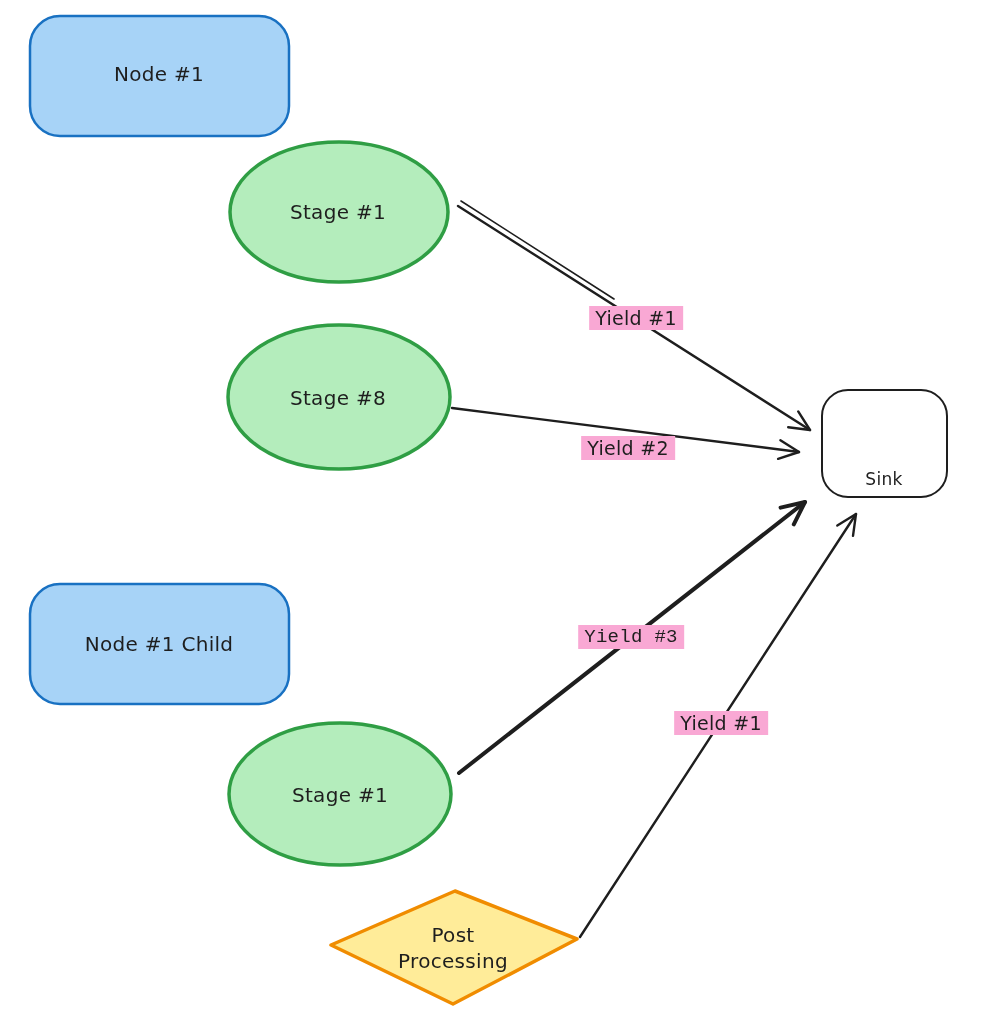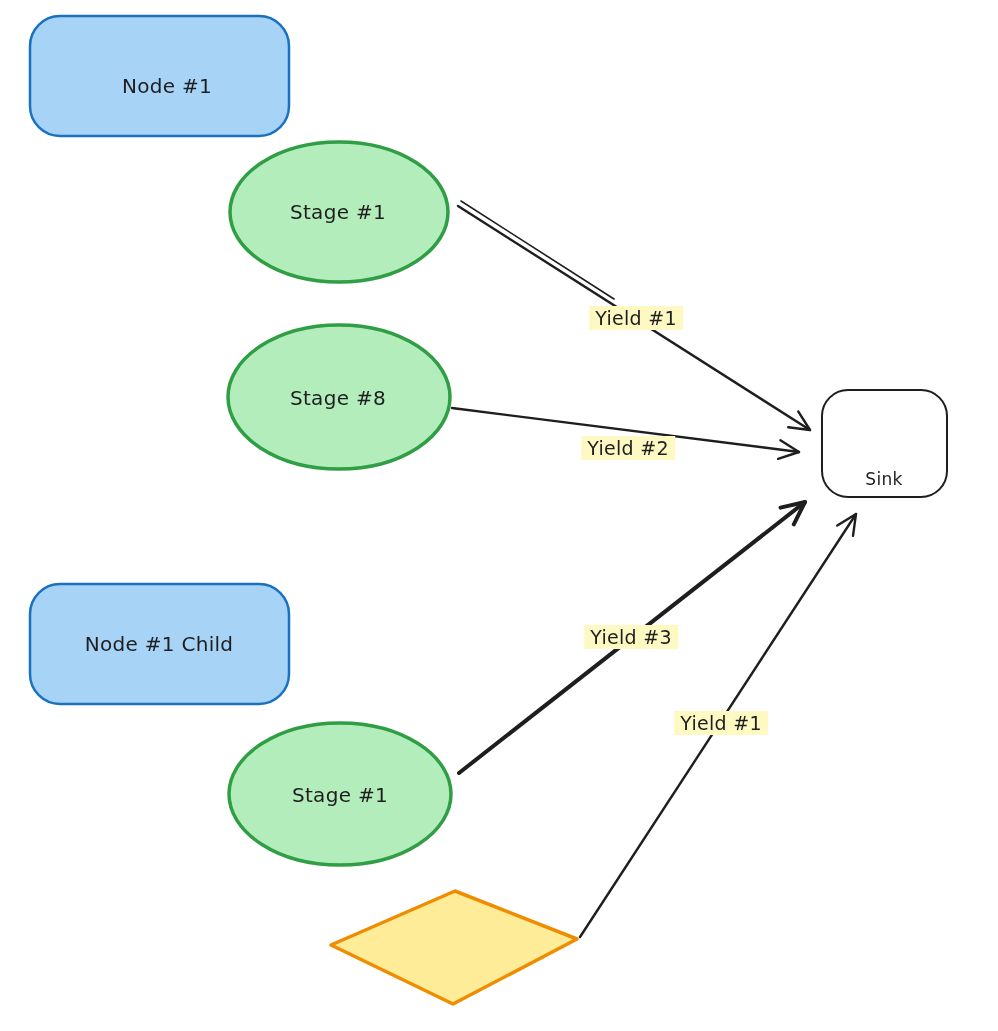--- a/index.html
+++ b/index.html
@@ -17,21 +17,21 @@
     transform:translate(-50%,-50%);
     white-space:nowrap;
     text-align:center;
     letter-spacing:0.3px;
   }
   .node-label{font-size:20px;}
   .sink-label{font-size:17px;margin-top:36px;}
   .pp-label{white-space:normal;width:132px;line-height:26px;font-size:20px;}
   .edge-label{
     font-size:19px;
-    background:#fef9c3;
+    background:#f9a8d4;
     padding:1px 6px;
   }
 </style>
 </head>
 <body>
 
 <div class="canvas">
 
   <svg width="998" height="1031" viewBox="0 0 998 1031">
 
@@ -61,34 +61,35 @@
 
     <rect x="30" y="584" width="259" height="120" rx="30" ry="30" stroke-width="2.5" fill="#a7d3f7" stroke="#1971c2"></rect>
 
     <ellipse cx="340" cy="794" rx="111" ry="71" stroke-width="3.5" fill="#b4edbc" stroke="#2f9e44"></ellipse>
 
     <polygon points="455,891 577,939 453,1004 331,945" stroke-width="3.5" stroke-linejoin="round" fill="#ffec99" stroke="#f08c00"></polygon>
 
     <rect x="822" y="390" width="125" height="107" rx="26" ry="26" stroke-width="2" fill="#ffffff" stroke="#1e1e1e"></rect>
   </svg>
 
-  <div class="label node-label" style="left:159px;top:86px;margin-left:8px;">Node #1</div>
+  <div class="label node-label" style="left:159px;top:74px;">Node #1</div>
 
   <div class="label node-label" style="left:338px;top:212px;">Stage #1</div>
 
   <div class="label node-label" style="left:338px;top:398px;">Stage #8</div>
 
   <div class="label node-label" style="left:159px;top:644px;">Node #1 Child</div>
 
   <div class="label node-label" style="left:340px;top:795px;">Stage #1</div>
 
+  <div class="label pp-label" style="left:453px;top:948px;">Post Processing</div>
 
   <div class="label sink-label" style="left:884px;top:443px;">Sink</div>
 
   <div class="label edge-label" style="left:636px;top:318px;">Yield #1</div>
 
   <div class="label edge-label" style="left:628px;top:448px;">Yield #2</div>
 
-  <div class="label edge-label" style="left:631px;top:637px;">Yield #3</div>
+  <div class="label edge-label" style="left:631px;top:637px;font-family:Liberation Mono, monospace;">Yield #3</div>
 
   <div class="label edge-label" style="left:721px;top:723px;">Yield #1</div>
 
 </div>
 
 </body></html>

